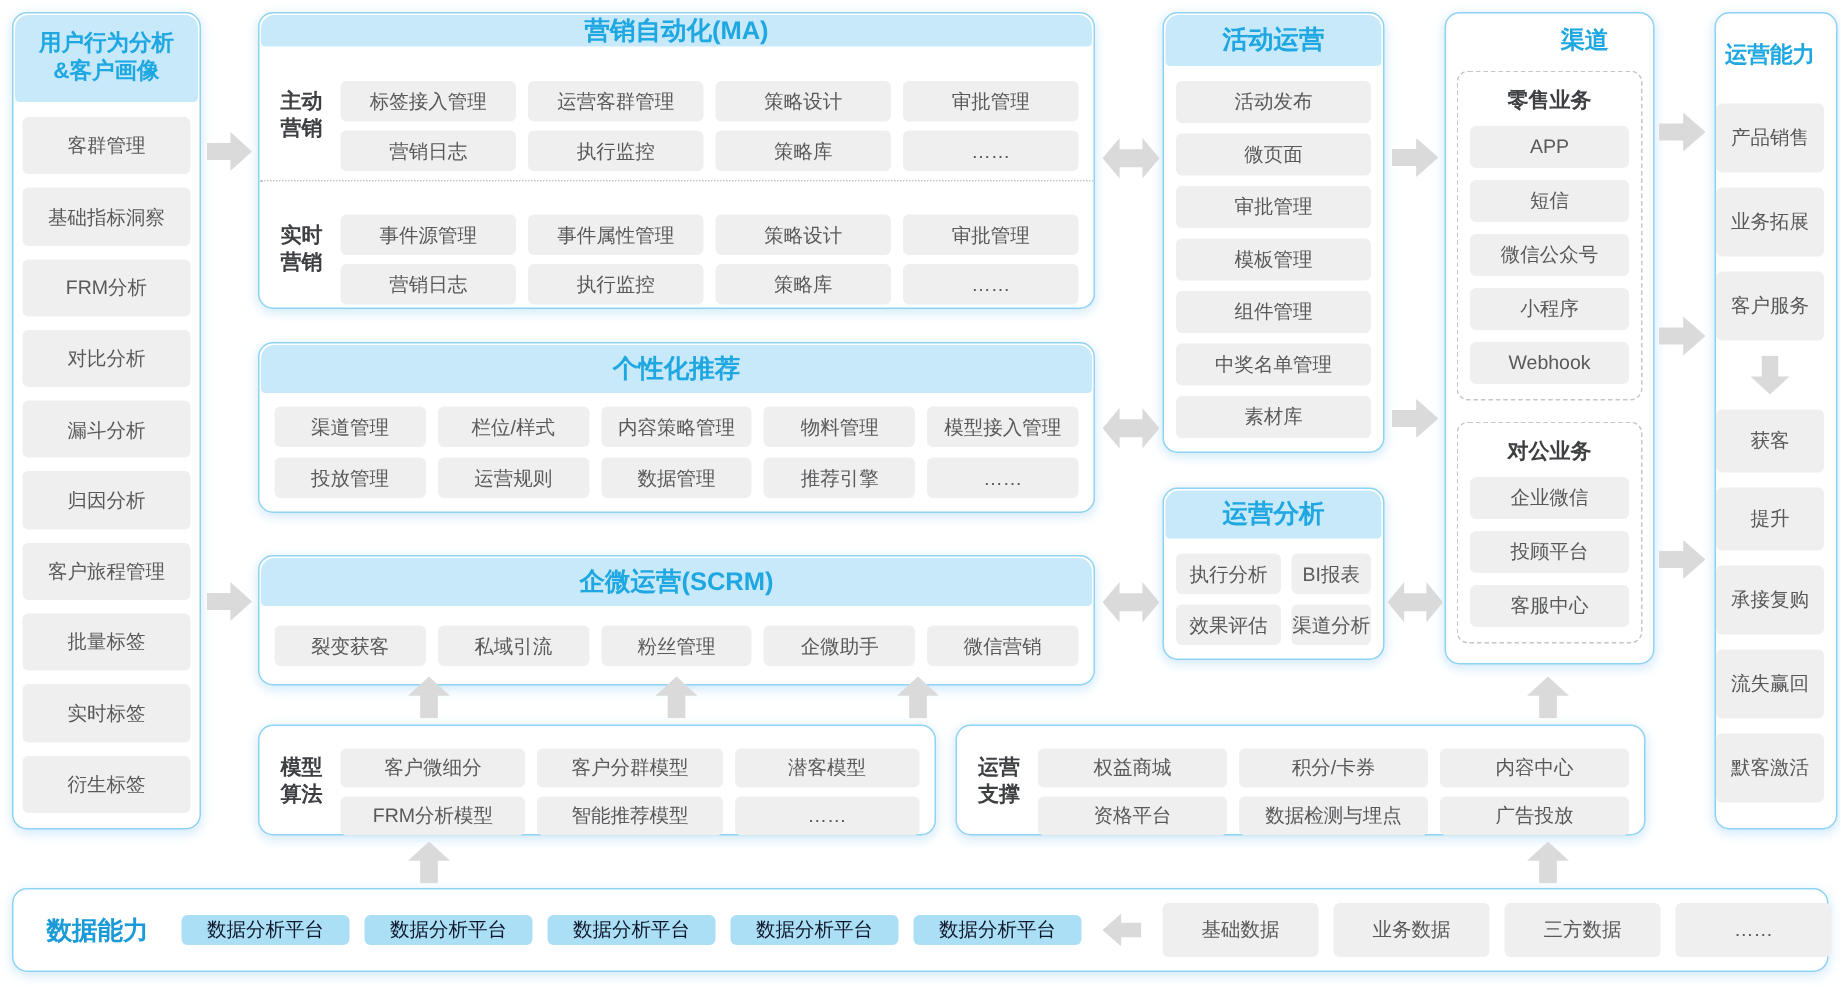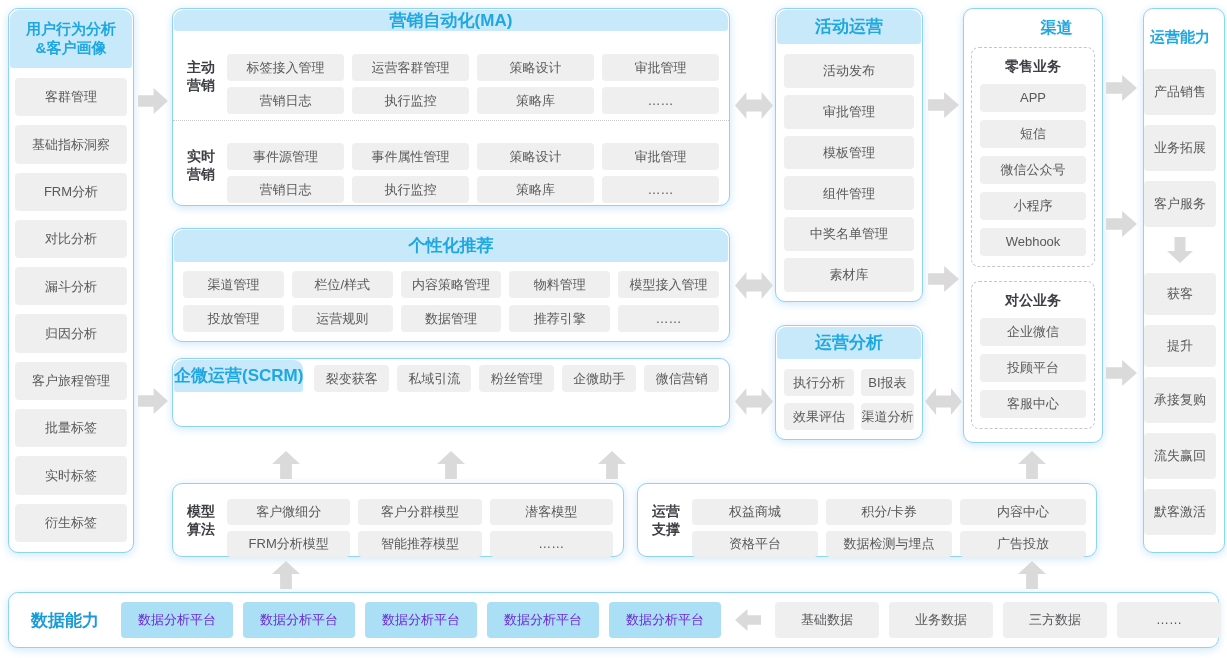--- a/index.html
+++ b/index.html
@@ -34,23 +34,23 @@
   .rows { flex:1; display:flex; flex-direction:column; gap:6px;margin-top:16px; }
   .row { display:flex; gap:8px; }
   .row .item { flex:1; height:27px; }
 
   
   .rec-panel { left:172px; top:228px; width:558px; height:114px; display:flex; flex-direction:column; }
   .rec-panel .hdr { height:32px; }
   .rec-body { flex:1; display:flex; flex-direction:column; gap:7px; padding:8px 10px; }
 
   
-  .scrm-panel { left:172px; top:358px; width:558px; height:69px; display:flex; flex-direction:row; }
+  .scrm-panel { left:172px; top:370px; width:558px; height:87px; display:flex; flex-direction:column; }
   .scrm-panel .hdr { height:32px; }
-  .scrm-body { flex:1; display:flex; align-items:flex-start; padding:6px 10px; }
+  .scrm-body { flex:1; display:flex; align-items:center; padding:6px 10px; }
   .scrm-body .row { width:100%; }
 
   
   .model-panel { left:172px; top:483px; width:452px; height:74px; display:flex; align-items:center; gap:8px; padding:8px 10px; }
   .support-panel { left:637px; top:483px; width:460px; height:74px; display:flex; align-items:center; gap:8px; padding:8px 10px; }
   .model-panel .grp-label, .support-panel .grp-label { width:36px; }
   .model-panel .row .item, .support-panel .row .item { height:26px; }
 
   
   .activity-panel { left:775px; top:8px; width:148px; height:294px; display:flex; flex-direction:column; }
@@ -77,21 +77,21 @@
 
   
   .capability-panel { left:1143px; top:8px; width:82px; height:545px; display:flex; flex-direction:column; gap:10px; padding:6px 8px 10px 0; }
   .capability-panel .blue-title { font-size:15px; min-height:44px; }
   .cap-item { min-height:42px; padding:3px 2px; }
   .cap-item.two { min-height:46px; }
 
   
   .data-panel { left:8px; top:592px; width:1211px; height:56px; display:flex; align-items:center; padding:0 14px 0 22px; gap:10px; }
   .data-label { color:#1a9bd7; font-weight:bold; font-size:17px; width:80px; flex:none; }
-  .platform { width:112px; height:36px; flex:none; background:#abdff6; color:#6d28d9; font-size:13px;
+  .platform { width:112px; height:20px; flex:none; background:#abdff6; color:#0f172a; font-size:13px;
               border-radius:4px; display:flex; align-items:center; justify-content:center; }
   .source { width:104px; height:36px; flex:none; }
 
   
   .arrow { position:absolute; background:#dadada; }
   .ar-right  { clip-path:polygon(0 28%, 52% 28%, 52% 0, 100% 50%, 52% 100%, 52% 72%, 0 72%); }
   .ar-left   { clip-path:polygon(100% 28%, 48% 28%, 48% 0, 0 50%, 48% 100%, 48% 72%, 100% 72%); }
   .ar-up     { clip-path:polygon(50% 0, 100% 46%, 71% 46%, 71% 100%, 29% 100%, 29% 46%, 0 46%); }
   .ar-down   { clip-path:polygon(29% 0, 71% 0, 71% 54%, 100% 54%, 50% 100%, 0 54%, 29% 54%); }
   .ar-double { clip-path:polygon(0 50%, 30% 0, 30% 28%, 70% 28%, 70% 0, 100% 50%, 70% 100%, 70% 72%, 30% 72%, 30% 100%); }
@@ -241,20 +241,21 @@
       </div>
     </div>
   </div>
 
   <div class="panel activity-panel">
     <div class="hdr">
       <span>活动运营</span>
     </div>
     <div class="act-items">
       <div class="item">活动发布</div>
+      <div class="item">微页面</div>
       <div class="item">审批管理</div>
       <div class="item">模板管理</div>
       <div class="item">组件管理</div>
       <div class="item">中奖名单管理</div>
       <div class="item">素材库</div>
     </div>
   </div>
 
   <div class="panel analysis-panel">
     <div class="hdr">

